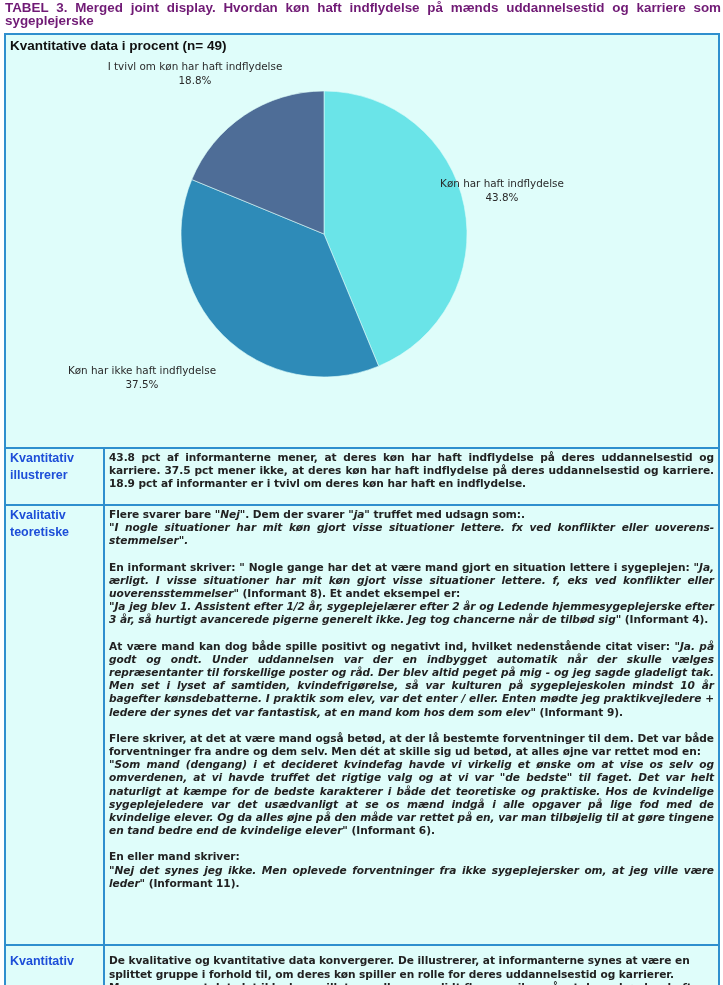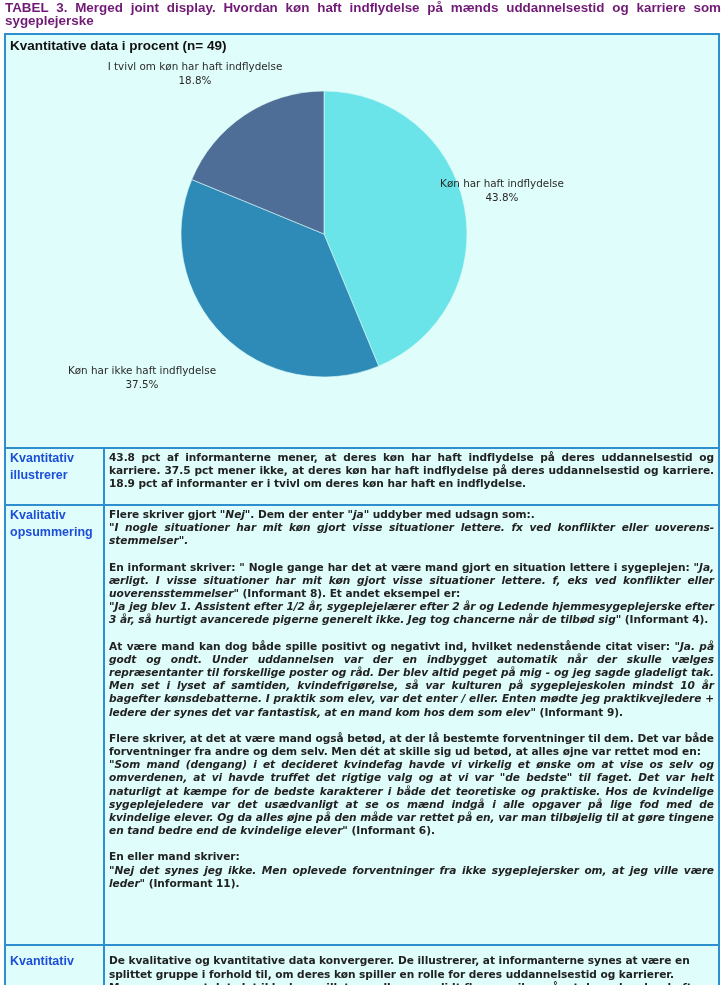--- a/index.html
+++ b/index.html
@@ -57,24 +57,24 @@
       <div>Kvantitativ</div>
       <div>illustrerer</div>
     </td>
     <td class="body" style="height:47px">
           <p><span>43.8 pct af informanterne mener, at deres køn har haft indflydelse på deres uddannelsestid og karriere. 37.5 pct  mener ikke, at deres køn har haft indflydelse på deres uddannelsestid og karriere. 18.9 pct af  informanter er i tvivl om deres køn har haft en indflydelse.</span></p>
         </td>
   </tr>
   <tr>
     <td class="rowlabel">
       <div>Kvalitativ</div>
-      <div>opsummering</div>
+      <div>teoretiske</div>
     </td>
     <td class="body" style="height:430px">
-          <p><span>Flere skriver gjort </span><em>"Nej"</em><span>. Dem der enter </span><em>"ja"</em><span> uddyber med udsagn som:.</span><br><em>"I nogle situationer har mit køn gjort visse situationer lettere. fx ved konflikter eller uoverens-stemmelser".</em></p>
+          <p><span>Flere svarer bare </span><em>"Nej"</em><span>. Dem der svarer </span><em>"ja"</em><span> truffet med udsagn som:.</span><br><em>"I nogle situationer har mit køn gjort visse situationer lettere. fx ved konflikter eller uoverens-stemmelser".</em></p>
           <p><span>En informant skriver: " Nogle gange har det at være mand gjort en situation lettere i sygeplejen: "</span><em>Ja, ærligt. I visse situationer har mit køn gjort visse situationer lettere. f, eks ved konflikter eller uoverensstemmelser"</em><span> (Informant 8). Et andet eksempel er:</span><br><em>"Ja jeg blev 1. Assistent efter 1/2 år, sygeplejelærer efter 2 år og Ledende hjemmesygeplejerske efter 3 år, så hurtigt avancerede pigerne generelt ikke. Jeg tog chancerne når de tilbød sig"</em><span> (Informant 4).</span></p>
           <p><span>At være mand kan dog både spille positivt og negativt ind, hvilket nedenstående citat viser:  </span><em>"Ja. på godt og ondt. Under uddannelsen var der en indbygget automatik når der skulle vælges repræsentanter til forskellige poster og råd. Der blev altid peget på mig - og jeg sagde gladeligt tak. Men set i lyset af samtiden, kvindefrigørelse, så var kulturen på sygeplejeskolen mindst 10 år bagefter kønsdebatterne. I praktik som elev, var det enter / eller. Enten mødte jeg praktikvejledere + ledere der synes det var fantastisk, at en mand kom hos dem som elev"</em><span> (Informant 9).</span></p>
           <p><span>Flere skriver, at det at være mand også betød, at der lå bestemte forventninger til dem. Det var både forventninger fra andre og dem selv. Men dét at skille sig ud betød, at alles øjne var rettet mod en:</span><br><em>"Som mand (dengang) i et decideret kvindefag havde vi virkelig et ønske om at vise os selv og omverdenen, at vi havde truffet det rigtige valg og at vi var "de bedste" til faget. Det var helt naturligt at kæmpe for de bedste karakterer i både det teoretiske og praktiske. Hos de kvindelige sygeplejeledere var det usædvanligt at se os mænd indgå i alle opgaver på lige fod med de kvindelige elever. Og da alles øjne på den måde var rettet på en, var man tilbøjelig til at gøre tingene en tand bedre end de kvindelige elever"</em><span> (Informant 6).</span></p>
           <p><span>En eller mand skriver:</span><br><em>"Nej det synes jeg ikke. Men oplevede forventninger fra ikke sygeplejersker om, at jeg ville være leder"</em><span> (Informant 11).</span></p>
         </td>
   </tr>
   <tr>
     <td class="rowlabel" style="padding-top:7px !important">
       <div>Kvantitativ</div>
     </td>

